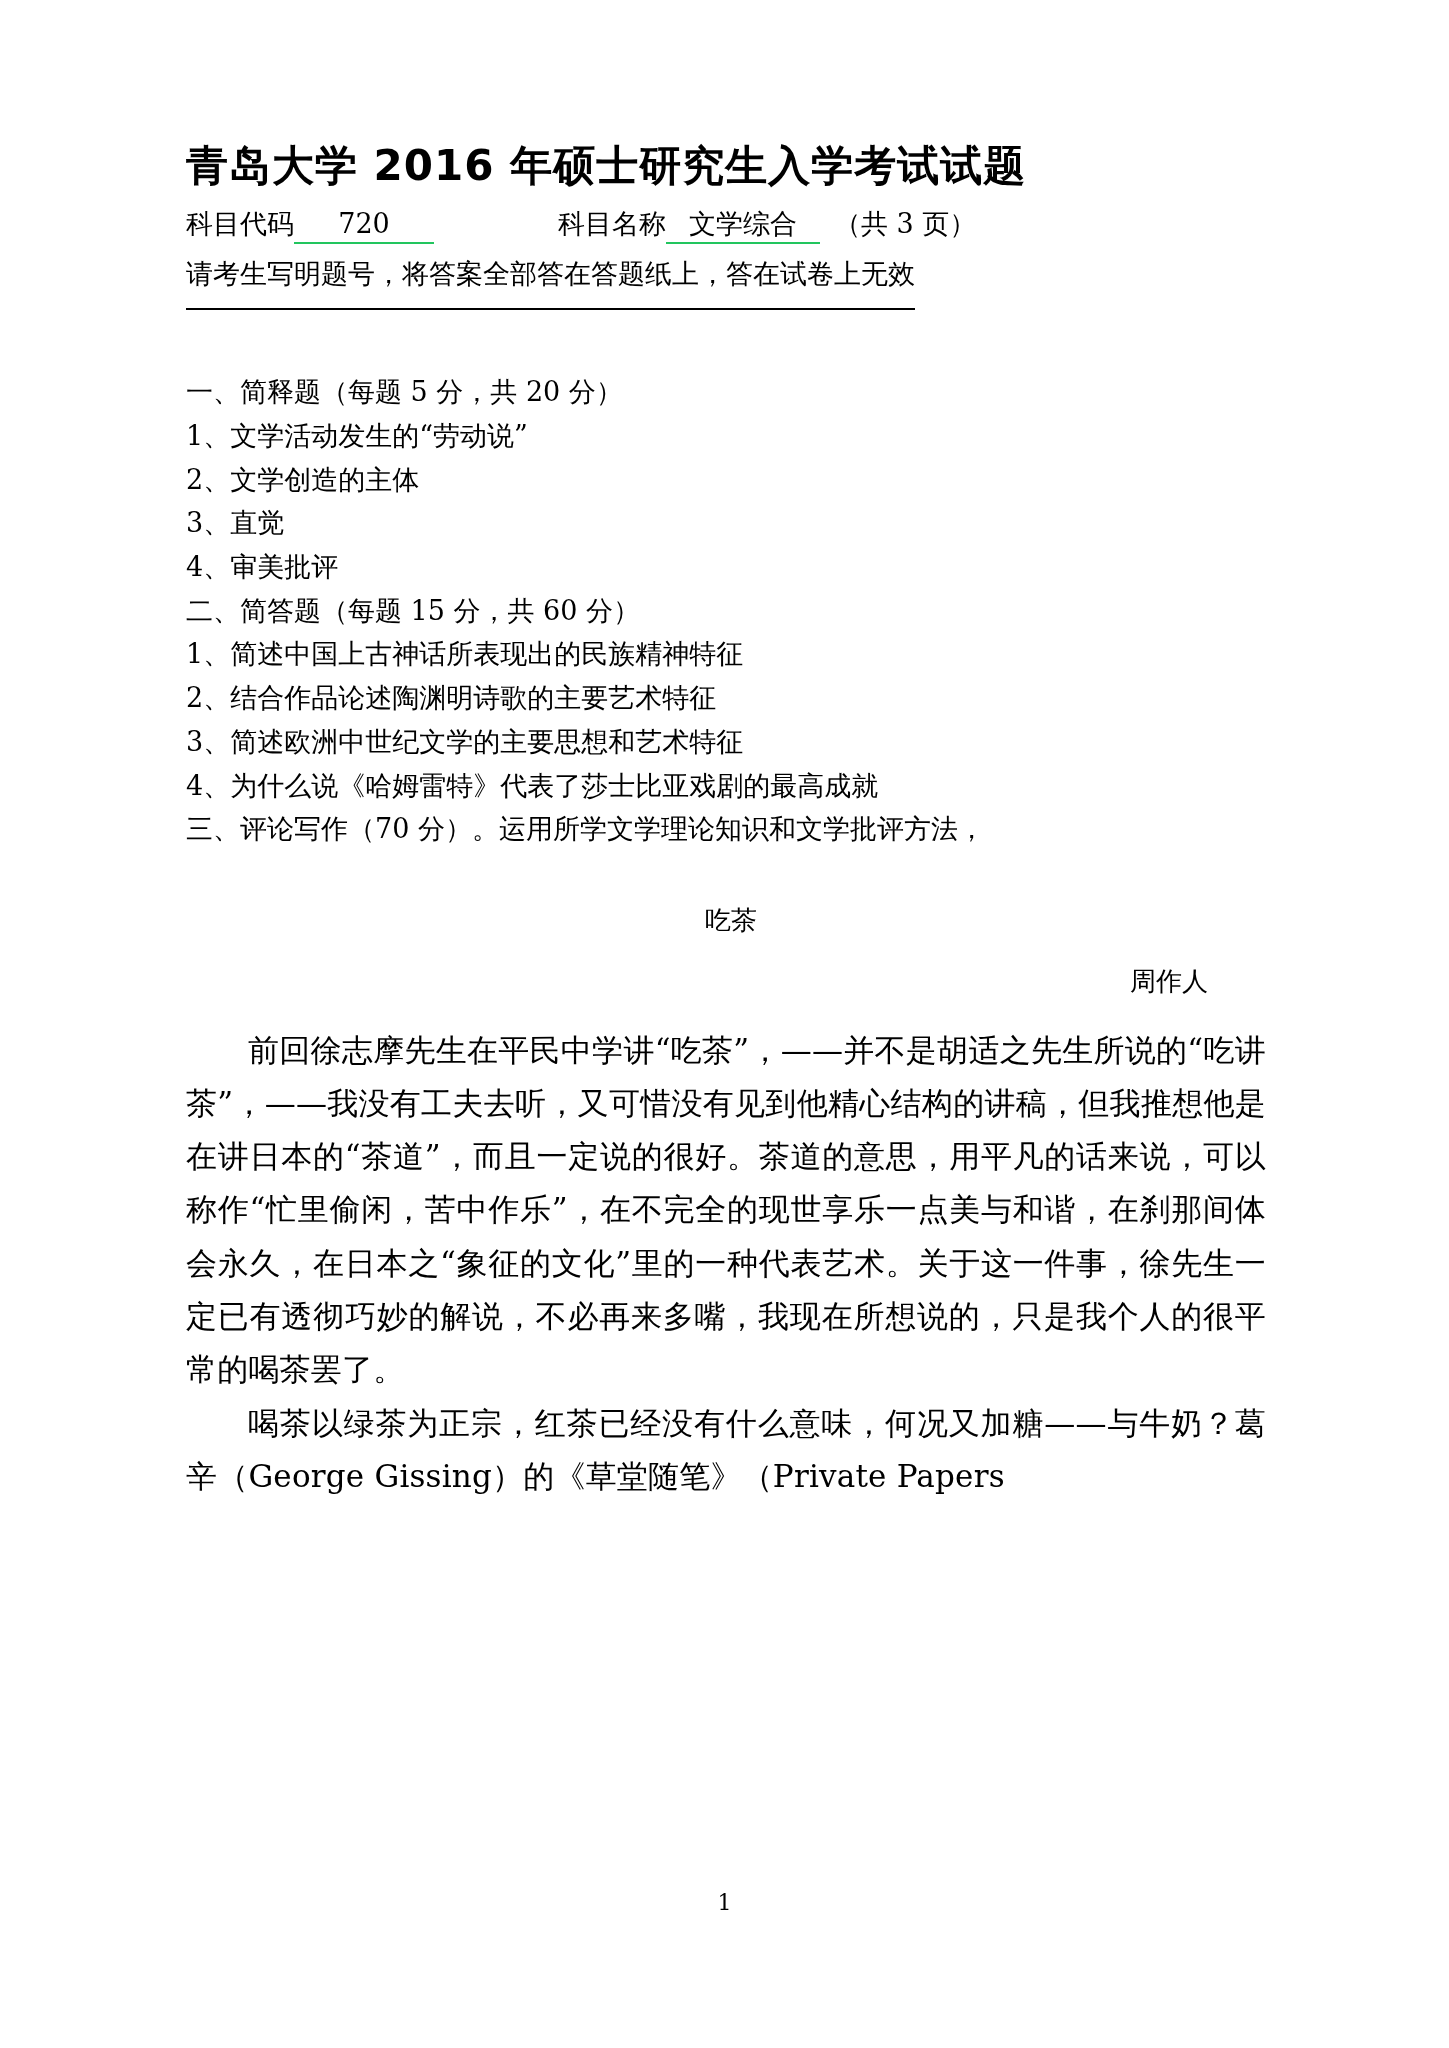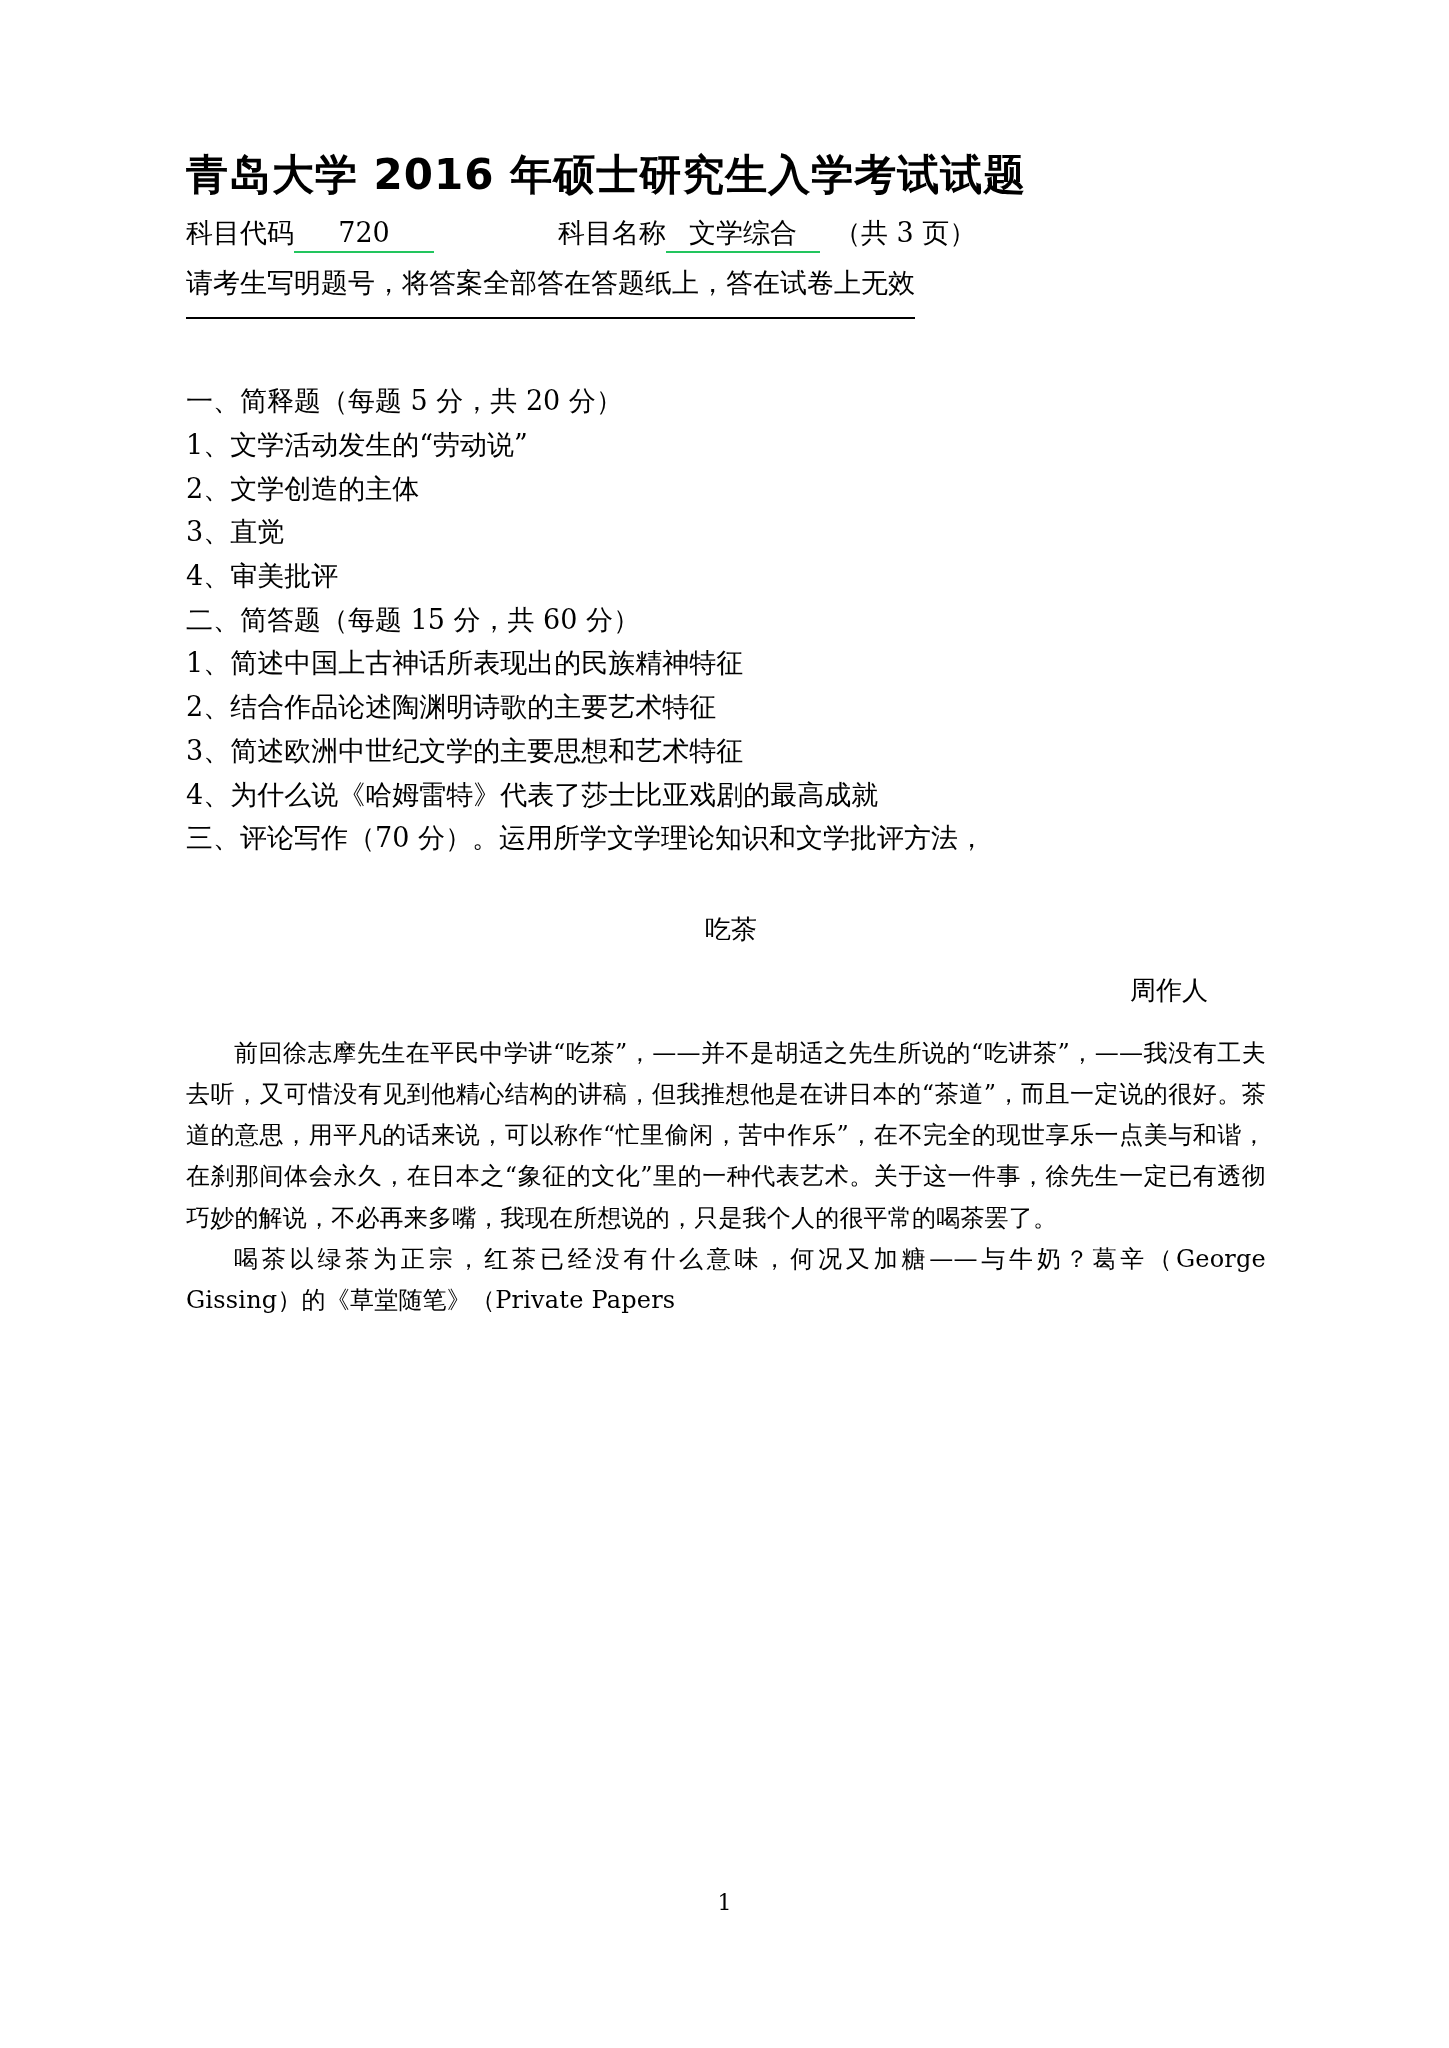--- a/index.html
+++ b/index.html
@@ -17,21 +17,21 @@
     height: 2048px;
     margin: 0 auto;
     background: #ffffff;
     box-sizing: border-box;
     padding: 0;
     overflow: hidden;
   }
   .content {
     position: absolute;
     left: 186px;
-    top: 9px;
+    top: 0;
     width: 1080px;
   }
 
   
   .doc-title {
     font-family: "DejaVu Sans", "Liberation Sans", sans-serif;
     font-weight: bold;
     font-size: 42px;
     letter-spacing: 1px;
     line-height: 1.15;
@@ -96,21 +96,21 @@
   }
   .essay-author {
     text-align: right;
     font-size: 26px;
     line-height: 1.2;
     margin-top: 30px;
     padding-right: 58px;
   }
   .essay-body {
     margin-top: 16px;
-    font-size: 24px;
+    font-size: 31px;
     line-height: 1.72;
     text-align: justify;
   }
   .essay-para {
     margin: 0;
     text-indent: 2em;
     letter-spacing: 0.2px;
   }
 
   

